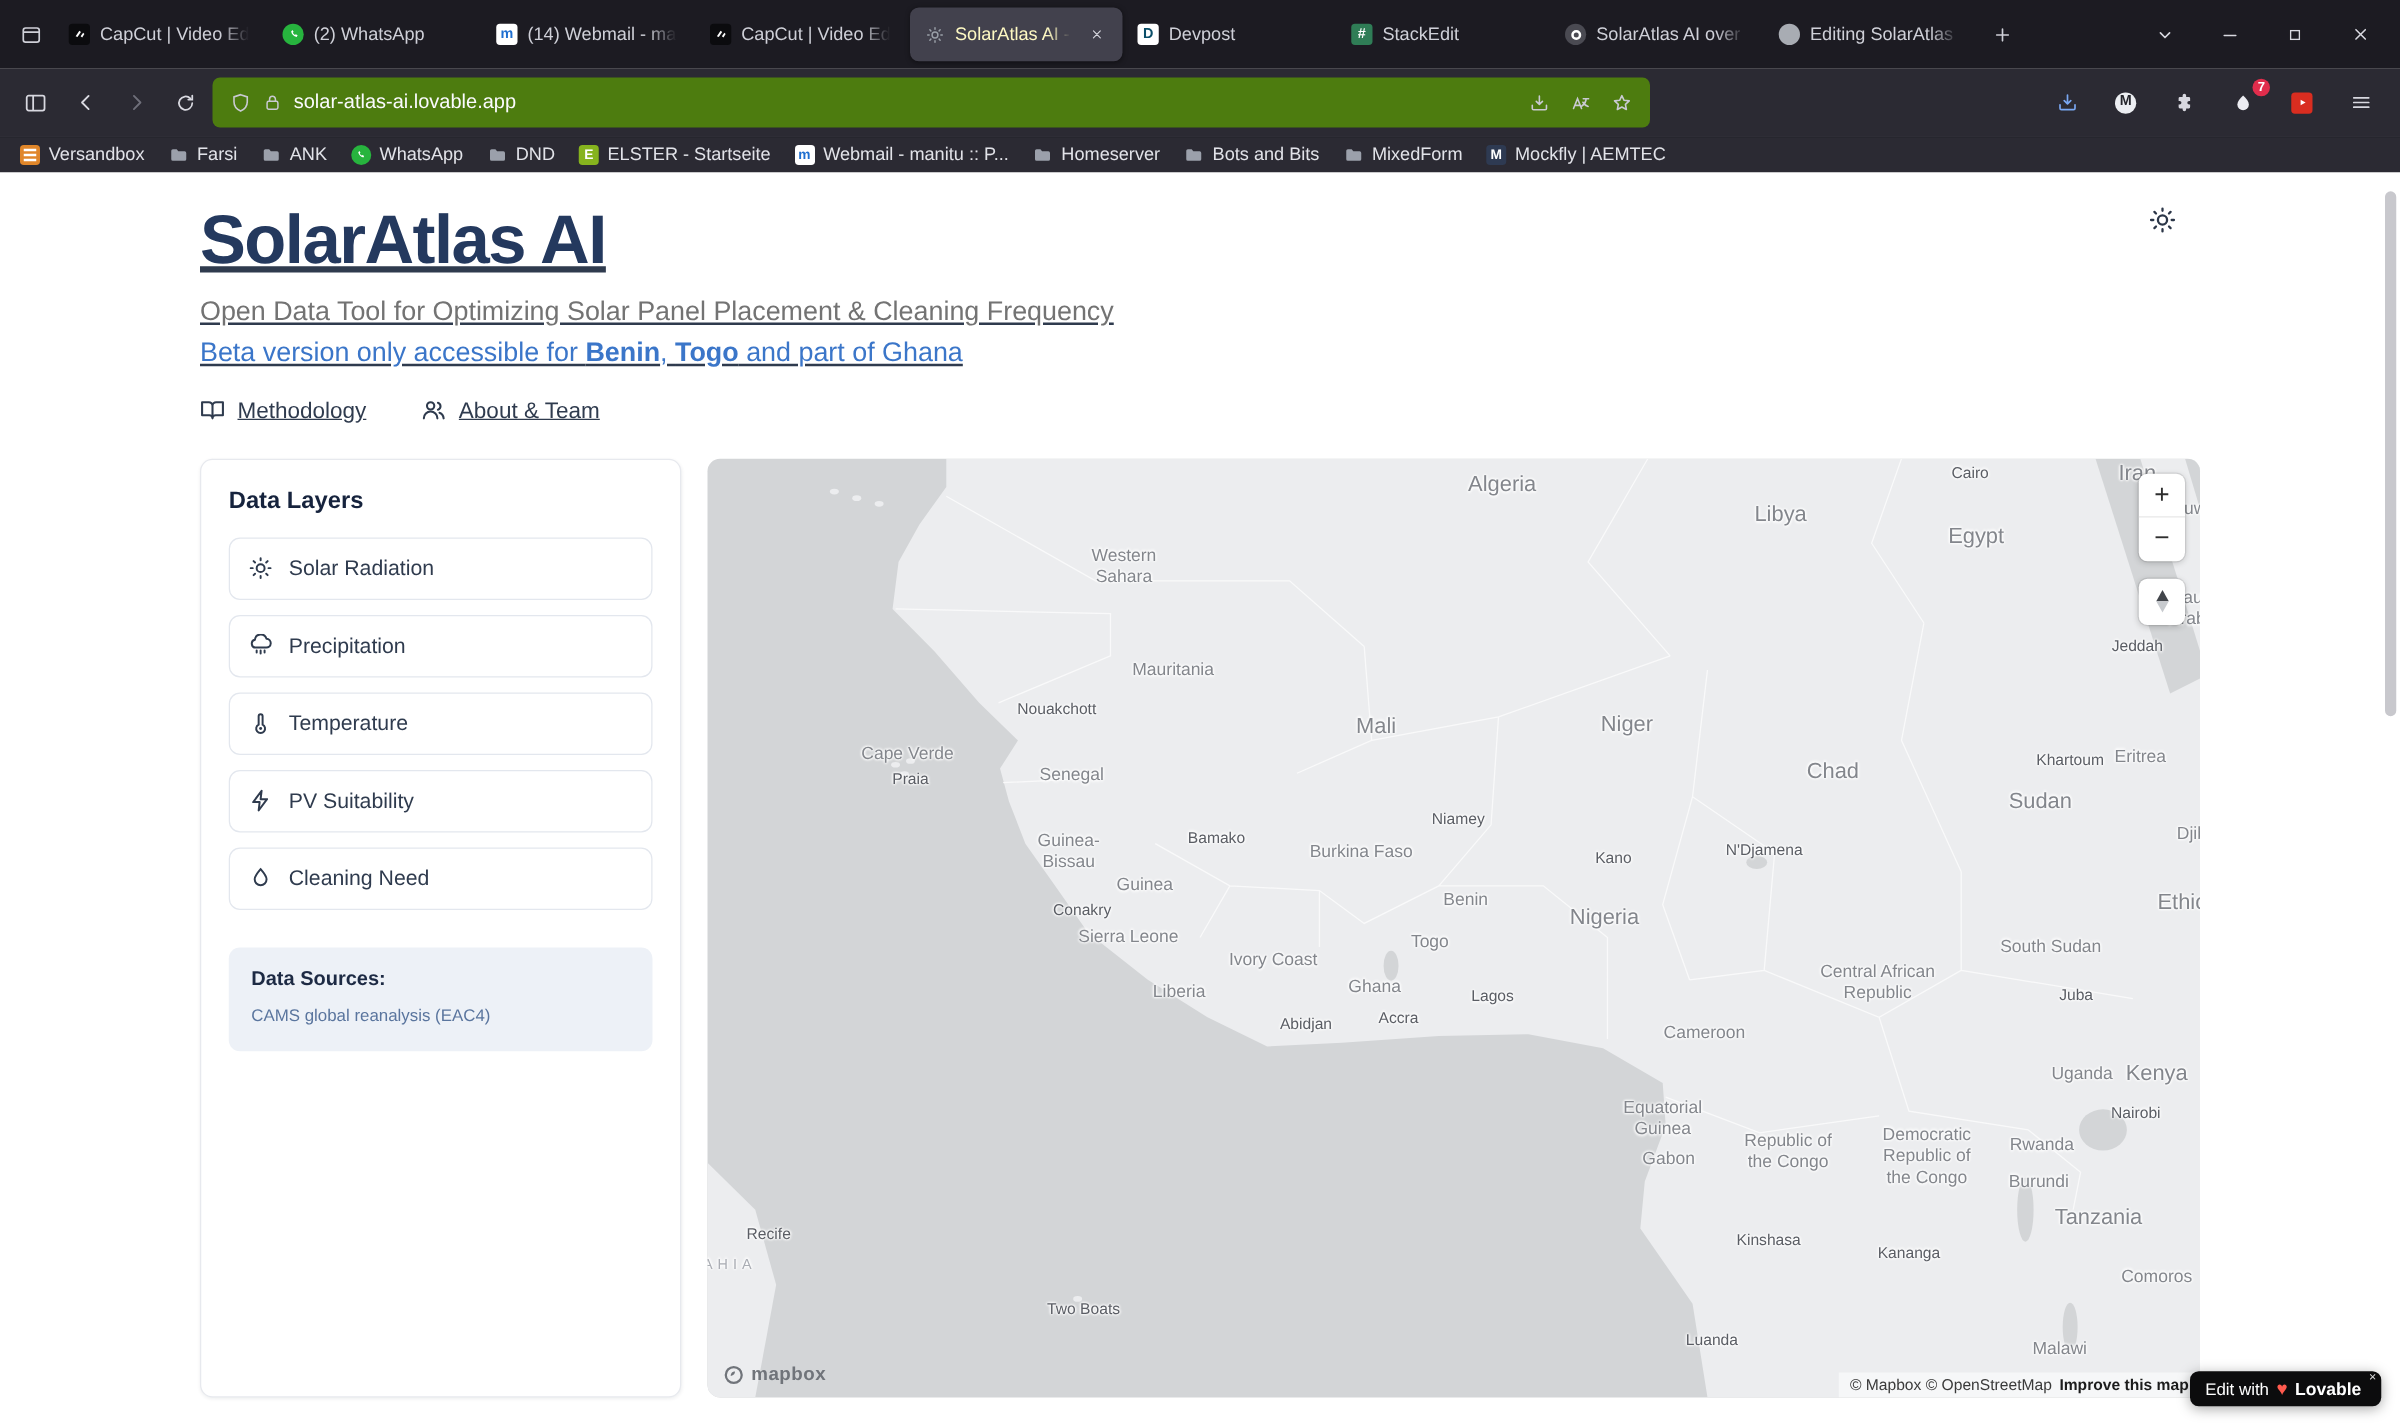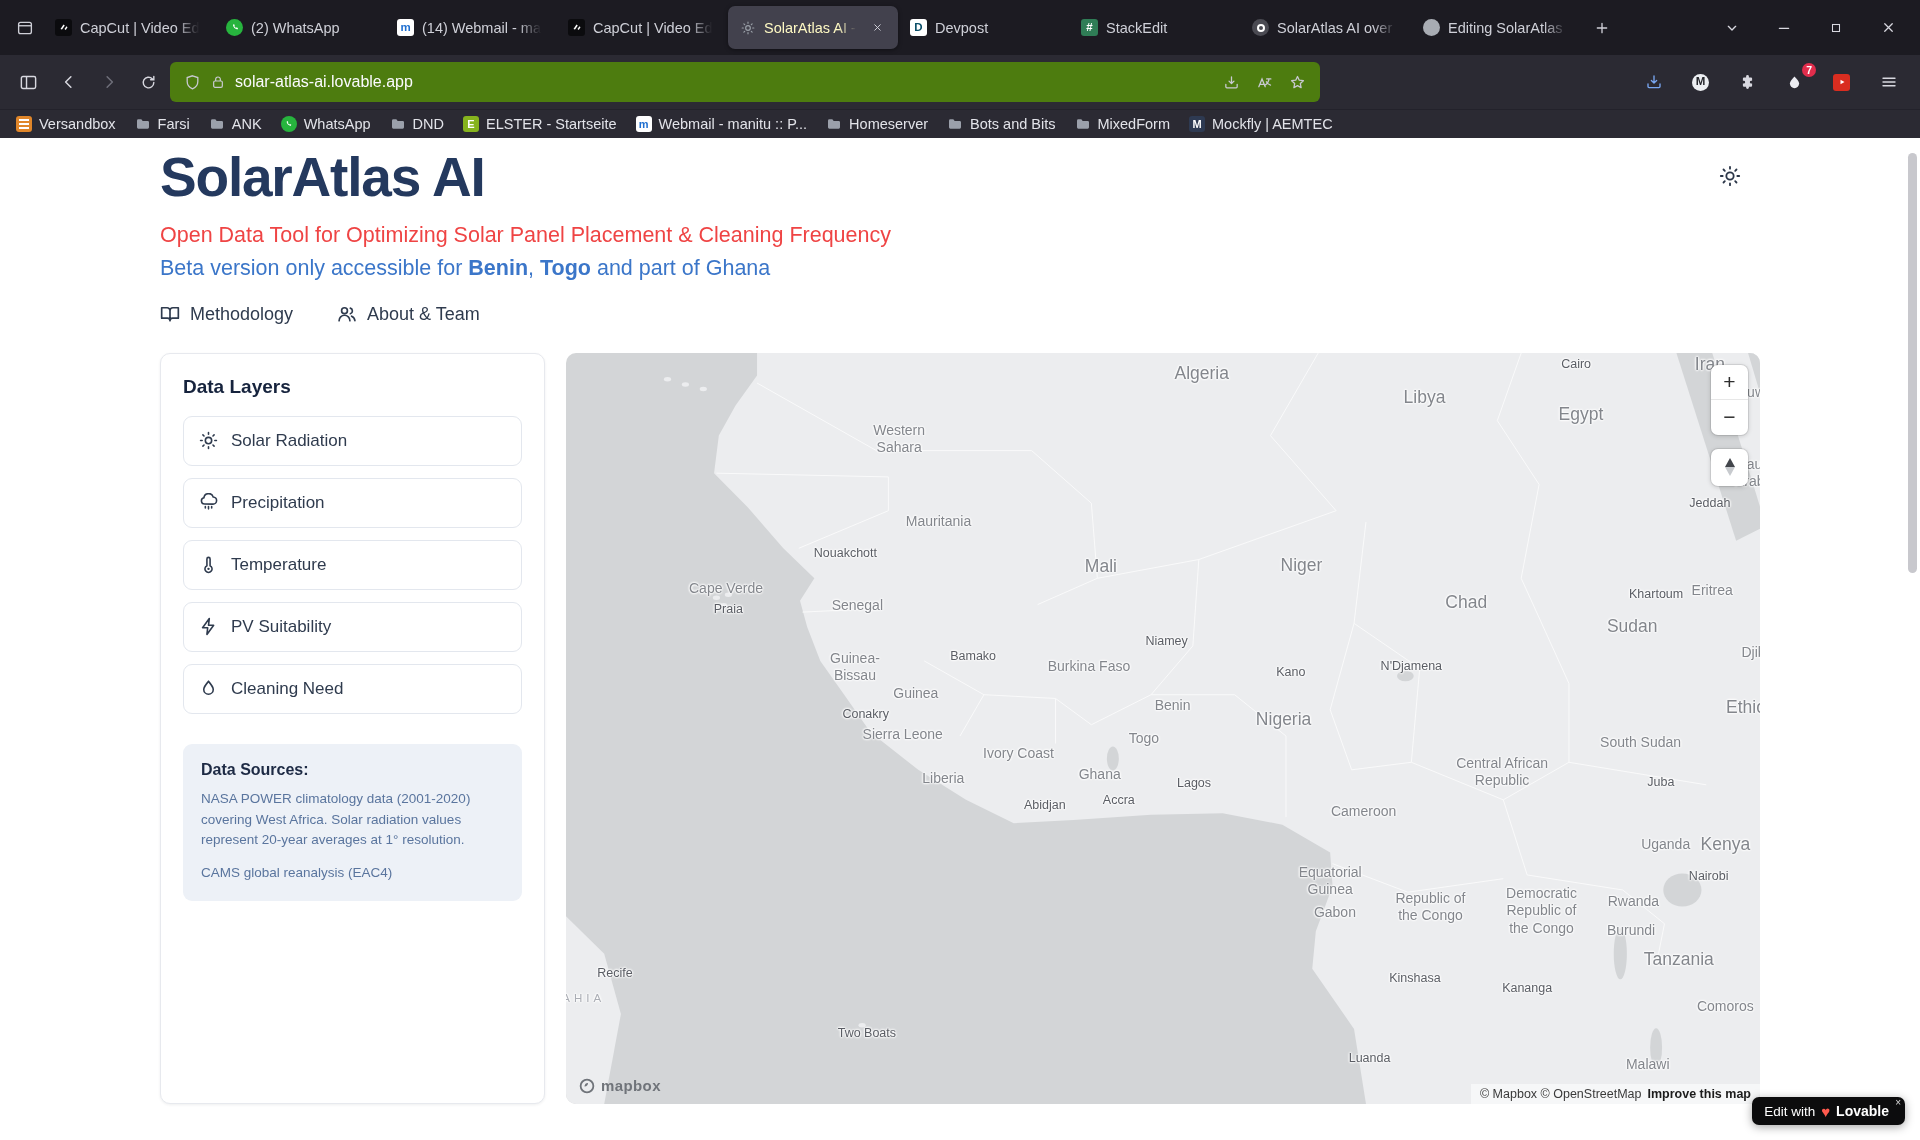--- a/index.html
+++ b/index.html
@@ -27,23 +27,23 @@
   .badge7{position:absolute;top:-1px;right:-3px;background:#e12d4c;color:#fff;font-size:10.5px;font-weight:700;border-radius:8px;padding:1px 4px;line-height:1.2;}
 
   .bookmarks{background:#2b2a33;height:29px;display:flex;align-items:center;padding:0 16px;gap:19px;font-size:14.5px;color:#e2e3e9;border-top:1px solid #23222b;overflow:hidden;}
   .bm{display:flex;align-items:center;gap:7px;flex:none;}
   .bmic{width:16px;height:16px;flex:none;display:flex;align-items:center;justify-content:center;border-radius:3px;font-size:11px;font-weight:700;line-height:1;}
   .stripes{width:10px;height:2px;background:#fff;box-shadow:0 4px 0 #fff,0 -4px 0 #fff;}
 
   
   .page{position:relative;height:1002px;background:#fff;color:#2f3b4e;overflow:hidden;}
   .theme-btn{position:absolute;top:16px;right:168px;width:44px;height:44px;border:none;background:transparent;border-radius:8px;display:flex;align-items:center;justify-content:center;color:#2b3648;cursor:pointer;}
-  .hero{padding:12px 160px 0;}
+  .hero{padding:26px 160px 0;text-decoration:underline;}
   .hero h1{margin:0;font-size:55px;font-weight:800;color:#24395e;letter-spacing:-1.2px;line-height:1.0;}
-  .sub{margin:18px 0 0;font-size:21.5px;color:#ef4444;line-height:1.2;}
+  .sub{margin:18px 0 0;font-size:21.5px;color:#737373;line-height:1.2;}
   .beta{margin:7px 0 0;font-size:21.5px;color:#3b76c9;line-height:1.2;}
   .beta b{font-weight:700;}
   .links{display:flex;gap:44px;margin-top:22px;font-size:18px;color:#2f3b4e;}
   .link{display:flex;align-items:center;gap:10px;cursor:pointer;}
   .link svg{width:20px;height:20px;}
 
   .main{display:flex;gap:21px;margin:28px 160px 0;height:751px;}
   .panel{width:385px;flex:none;background:#fff;border:1px solid #e7e9ee;border-radius:10px;box-shadow:0 1px 3px rgba(16,24,40,.07);padding:22px;}
   .panel h2{margin:0 0 18px;font-size:19px;font-weight:700;color:#16233d;}
   .layer{width:100%;height:50px;background:#fff;border:1px solid #e3e7ee;border-radius:9px;display:flex;align-items:center;gap:13px;padding:0 15px;font-size:17px;color:#2f3b4e;margin-bottom:12px;font-family:inherit;cursor:pointer;text-align:left;}
@@ -515,21 +515,20 @@
         </button>
       <button class="layer">
           <svg>
             <use href="#i-drop"></use>
           </svg>
           <span>Cleaning Need</span>
         </button>
 
       <div class="sources">
         <h3>Data Sources:</h3>
-        <p>NASA POWER climatology data (2001-2020) covering West Africa. Solar radiation values represent 20-year averages at 1° resolution.</p>
         <p>CAMS global reanalysis (EAC4)</p>
       </div>
     </aside>
 
     <div class="map">
       <svg class="geo" viewBox="0 0 100 100" preserveAspectRatio="none">
 
         <path d="M16,0 H100 V100 H67 L66.5,95 66,90 62.5,82 62.8,77 64.2,71 64,66.5 60,62.8 55,61.3 49,61.5 42.5,62.2 37.5,62.6 33.5,59.5 29.5,55.5 25.5,50.5 23.3,45.5 21.3,41 20.2,36.5 19.6,33 20.8,30 18.2,26 15.2,20.5 12.4,16 12.8,11 14.2,7 16,3 Z" fill="#ecedef"></path>
 
         <path d="M0,75 L3.2,80 4.6,88 3.2,100 H0 Z" fill="#ecedef"></path>

